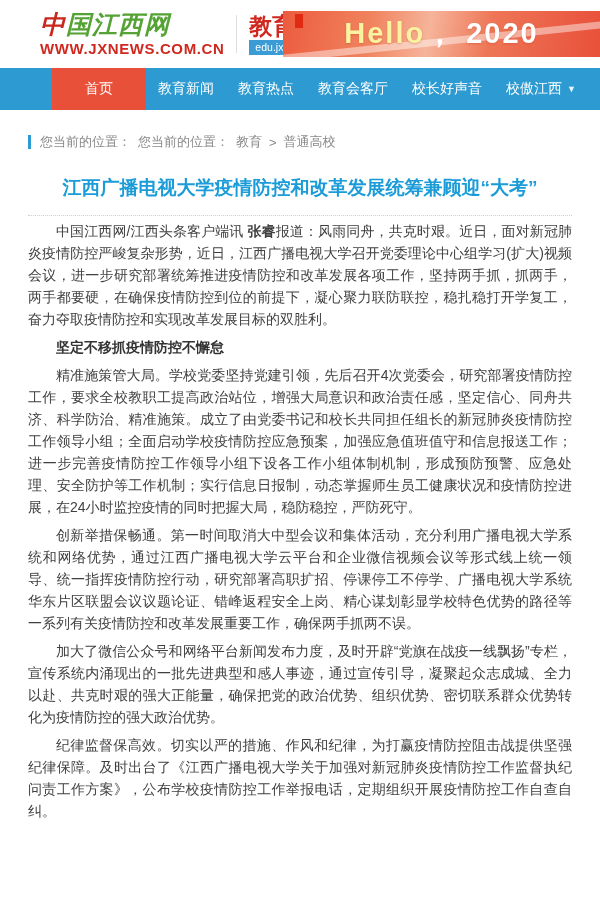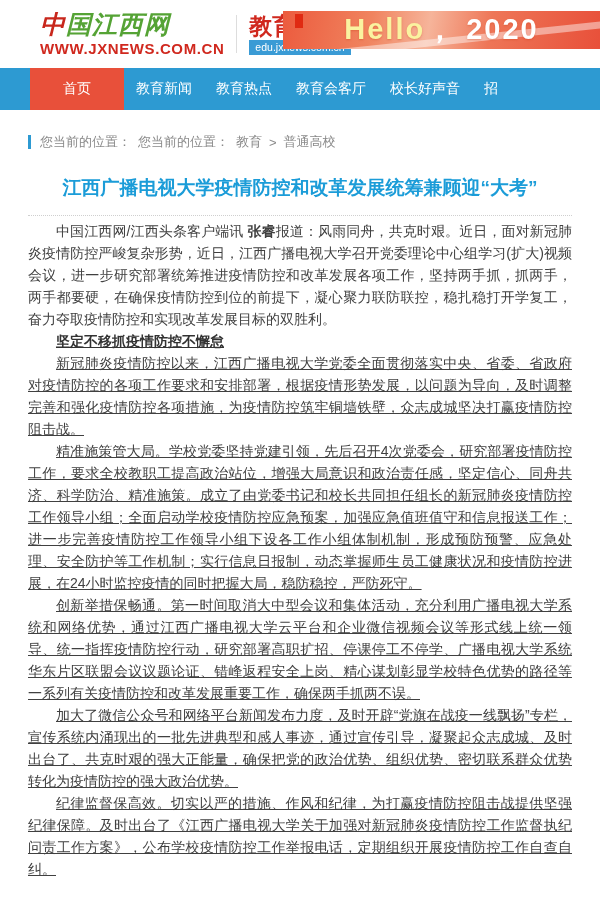--- a/index.html
+++ b/index.html
@@ -12,53 +12,53 @@
   .logo-block { display:flex; flex-direction:column; align-items:flex-start; }
   .logo-zh { font-family:"DejaVu Serif","Liberation Serif",serif; font-style:italic; font-weight:bold; font-size:25px; line-height:26px; letter-spacing:1px; color:#55a335; white-space:nowrap; }
   .logo-zh .first { color:#c8271c; }
   .logo-url { font-size:15px; font-weight:bold; color:#d0281e; letter-spacing:.6px; margin-top:2px; }
   .header-divider { width:1px; height:38px; background:#ddd; margin:0 12px; }
   .channel-block { display:flex; flex-direction:column; align-items:flex-start; }
   .channel-name { font-size:23px; line-height:24px; font-weight:bold; white-space:nowrap; }
   .channel-name .em { color:#d0281e; }
   .channel-name .rest { color:#4a4a4a; font-weight:600; }
   .channel-url { margin-top:2px; background:#3a9bd5; color:#fff; font-size:10.5px; padding:1px 6px 2px; }
-  .banner { position:absolute; top:11px; right:0; width:317px; height:38px; overflow:hidden;
+  .banner { position:absolute; top:11px; right:0; width:317px; height:46px; overflow:hidden;
             background:linear-gradient(100deg,#ec5b3e 0%,#f0845f 28%,#f6b49a 46%,#ee7657 65%,#e8503a 100%);
             display:flex; align-items:center; justify-content:center; white-space:nowrap; }
   .banner .streak { position:absolute; left:-20px; top:26px; width:380px; height:7px; background:rgba(255,255,255,.45); transform:rotate(-6deg); }
   .banner .tick { position:absolute; left:12px; top:3px; width:8px; height:14px; background:#e02a12; }
   .banner-text { position:relative; font-size:29px; font-weight:bold; letter-spacing:2px; }
   .banner-text .hello { color:#faf3a0; text-shadow:0 1px 2px rgba(200,60,20,.35); }
   .banner-text .comma { color:#fff; }
   .banner-text .year { color:#ffffff; text-shadow:0 1px 2px rgba(200,60,20,.35); }
 
   
-  .nav { height:42px; background:#2d9ad2; display:flex; align-items:stretch; padding-left:30px; overflow:hidden; white-space:nowrap; }
+  .nav { height:42px; background:#2d9ad2; display:flex; align-items:stretch; padding-left:52px; overflow:hidden; white-space:nowrap; }
   .nav-item { display:flex; align-items:center; padding:0 12px; color:#fff; font-size:14px; cursor:pointer; flex:0 0 auto; }
   .nav-item.active { background:#e8503a; padding:0 33px; }
   .nav-caret { font-size:9px; margin-left:5px; color:#eaf6fd; }
 
   
   .breadcrumb { margin:23px 28px 0; display:flex; align-items:center; font-size:13px; color:#8a8a8a; }
   .crumb-bar { width:3px; height:14px; background:#2d9ad2; margin-right:9px; flex:0 0 auto; }
   .breadcrumb span { margin-right:7px; }
   .crumb-link { cursor:pointer; }
 
   
   .article-title { margin:24px 28px 0; text-align:center; color:#1b9cd8; font-size:19px; font-weight:bold; line-height:26px; }
   .article-meta { margin-top:10px; text-align:center; font-size:12px; color:#999; }
   .article-meta .grp { margin:0 9px; white-space:nowrap; }
   .article-meta .lab { margin-right:3px; }
   .meta-divider { margin:14px 28px 0; border-top:1px dotted #cfcfcf; height:0; }
 
   
   .article-body { margin:0 28px; font-size:14px; color:#404040; line-height:22px; text-align:justify; }
   .article-body p { margin-top:12px; text-indent:2em; }
-  .article-body p.para { margin-top:0;text-decoration:underline; }
+  .article-body p.para { margin-top:6px; }
   .article-body p.lead { margin-top:4px; }
   .reporter { font-weight:bold; }
   .subhead { font-weight:bold; color:#333; }
 </style>
 </head>
 <body>
 
 <div class="page">
 
   <div class="header">
@@ -88,20 +88,24 @@
     <div class="nav-item">
         <span>教育热点</span>
       </div>
     <div class="nav-item">
         <span>教育会客厅</span>
       </div>
     <div class="nav-item">
         <span>校长好声音</span>
       </div>
     <div class="nav-item">
+        <span>校傲江西</span>
+        <span class="nav-caret">▼</span>
+      </div>
+    <div class="nav-item">
         <span>招</span>
       </div>
   </div>
 
   <div class="breadcrumb">
     <div class="crumb-bar"></div>
     <span>您当前的位置：</span>
     <span>您当前的位置：</span>
     <span class="crumb-link">教育</span>
     <span>&gt;</span>
@@ -109,21 +113,20 @@
   </div>
 
   <h1 class="article-title">江西广播电视大学疫情防控和改革发展统筹兼顾迎“大考”</h1>
 
 
   <div class="meta-divider"></div>
 
   <div class="article-body">
     <p class="lead"><span>中国江西网/江西头条客户端讯 </span><span class="reporter">张睿</span><span>报道：风雨同舟，共克时艰。近日，面对新冠肺炎疫情防控严峻复杂形势，近日，江西广播电视大学召开党委理论中心组学习(扩大)视频会议，进一步研究部署统筹推进疫情防控和改革发展各项工作，坚持两手抓，抓两手，两手都要硬，在确保疫情防控到位的前提下，凝心聚力联防联控，稳扎稳打开学复工，奋力夺取疫情防控和实现改革发展目标的双胜利。</span></p>
     <p class="para subhead">坚定不移抓疫情防控不懈怠</p>
-    <p class="para">新冠肺炎疫情防控以来，江西广播电视大学党委全面贯彻落实中央、省委、省政府对疫情防控的各项工作要求和安排部署，根据疫情形势发展，以问题为导向，及时调整完善和强化疫情防控各项措施，为疫情防控筑牢铜墙铁壁，众志成城坚决打赢疫情防控阻击战。</p>
     <p class="para">精准施策管大局。学校党委坚持党建引领，先后召开4次党委会，研究部署疫情防控工作，要求全校教职工提高政治站位，增强大局意识和政治责任感，坚定信心、同舟共济、科学防治、精准施策。成立了由党委书记和校长共同担任组长的新冠肺炎疫情防控工作领导小组；全面启动学校疫情防控应急预案，加强应急值班值守和信息报送工作；进一步完善疫情防控工作领导小组下设各工作小组体制机制，形成预防预警、应急处理、安全防护等工作机制；实行信息日报制，动态掌握师生员工健康状况和疫情防控进展，在24小时监控疫情的同时把握大局，稳防稳控，严防死守。</p>
     <p class="para">创新举措保畅通。第一时间取消大中型会议和集体活动，充分利用广播电视大学系统和网络优势，通过江西广播电视大学云平台和企业微信视频会议等形式线上统一领导、统一指挥疫情防控行动，研究部署高职扩招、停课停工不停学、广播电视大学系统华东片区联盟会议议题论证、错峰返程安全上岗、精心谋划彰显学校特色优势的路径等一系列有关疫情防控和改革发展重要工作，确保两手抓两不误。</p>
-    <p class="para">加大了微信公众号和网络平台新闻发布力度，及时开辟“党旗在战疫一线飘扬”专栏，宣传系统内涌现出的一批先进典型和感人事迹，通过宣传引导，凝聚起众志成城、及时出台了、共克时艰的强大正能量，确保把党的政治优势、组织优势、密切联系群众优势转化为疫情防控的强大政治优势。</p>
+    <p class="para">加大了微信公众号和网络平台新闻发布力度，及时开辟“党旗在战疫一线飘扬”专栏，宣传系统内涌现出的一批先进典型和感人事迹，通过宣传引导，凝聚起众志成城、全力以赴、共克时艰的强大正能量，确保把党的政治优势、组织优势、密切联系群众优势转化为疫情防控的强大政治优势。</p>
     <p class="para">纪律监督保高效。切实以严的措施、作风和纪律，为打赢疫情防控阻击战提供坚强纪律保障。及时出台了《江西广播电视大学关于加强对新冠肺炎疫情防控工作监督执纪问责工作方案》，公布学校疫情防控工作举报电话，定期组织开展疫情防控工作自查自纠。</p>
 
   </div>
 
 </div>
 
 </body></html>

